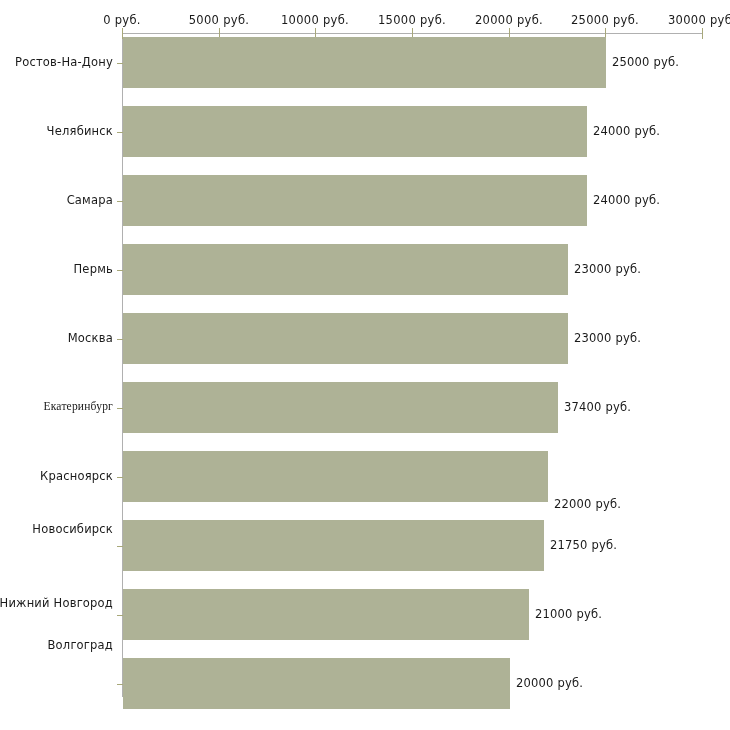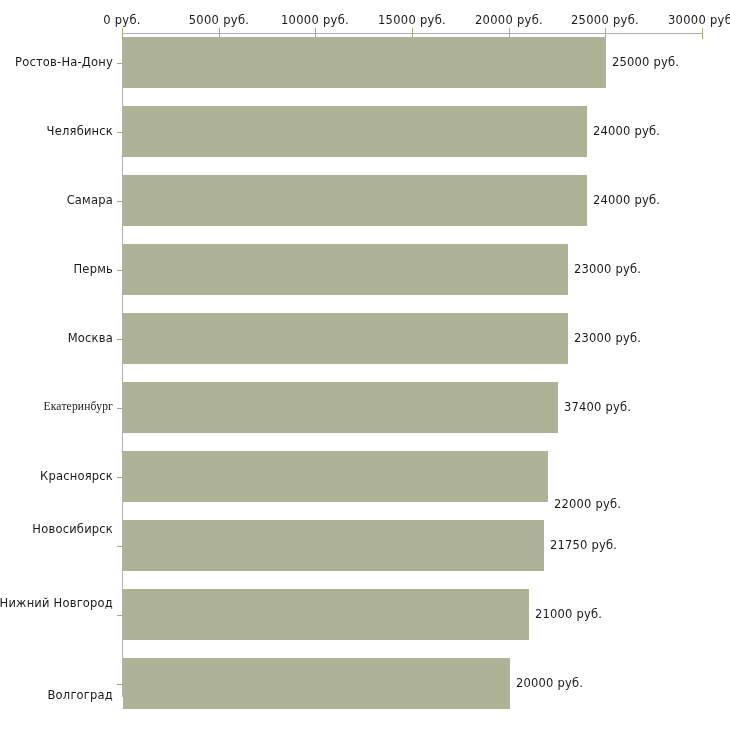--- a/index.html
+++ b/index.html
@@ -125,21 +125,21 @@
   <div id="cat-labels">
       <div class="cat-label" style="top: 55px;">Ростов-На-Дону</div>
       <div class="cat-label" style="top: 124px;">Челябинск</div>
       <div class="cat-label" style="top: 193px;">Самара</div>
       <div class="cat-label" style="top: 262px;">Пермь</div>
       <div class="cat-label" style="top: 331px;">Москва</div>
       <div class="cat-label" style="top: 400px; font-family: Liberation Serif, serif;">Екатеринбург</div>
       <div class="cat-label" style="top: 469px;">Красноярск</div>
       <div class="cat-label" style="top: 522px;">Новосибирск</div>
       <div class="cat-label" style="top: 596px;">Нижний Новгород</div>
-      <div class="cat-label" style="top: 688px;">Волгоград</div>
+      <div class="cat-label" style="top: 638px;">Волгоград</div>
     </div>
 
   <div id="bars">
       <div class="bar" title="Ростов-На-Дону 25000 руб." style="top: 37px; height: 51px; width: 483px; background: rgb(174, 178, 150);"></div>
       <div class="bar" title="Челябинск 24000 руб." style="top: 106px; height: 51px; width: 464px; background: rgb(174, 178, 150);"></div>
       <div class="bar" title="Самара 24000 руб." style="top: 175px; height: 51px; width: 464px; background: rgb(174, 178, 150);"></div>
       <div class="bar" title="Пермь 23000 руб." style="top: 244px; height: 51px; width: 445px; background: rgb(174, 178, 150);"></div>
       <div class="bar" title="Москва 23000 руб." style="top: 313px; height: 51px; width: 445px; background: rgb(174, 178, 150);"></div>
       <div class="bar" title="Екатеринбург 22500 руб." style="top: 382px; height: 51px; width: 435px; background: rgb(174, 178, 150);"></div>
       <div class="bar" title="Красноярск 22000 руб." style="top: 451px; height: 51px; width: 425px; background: rgb(174, 178, 150);"></div>

